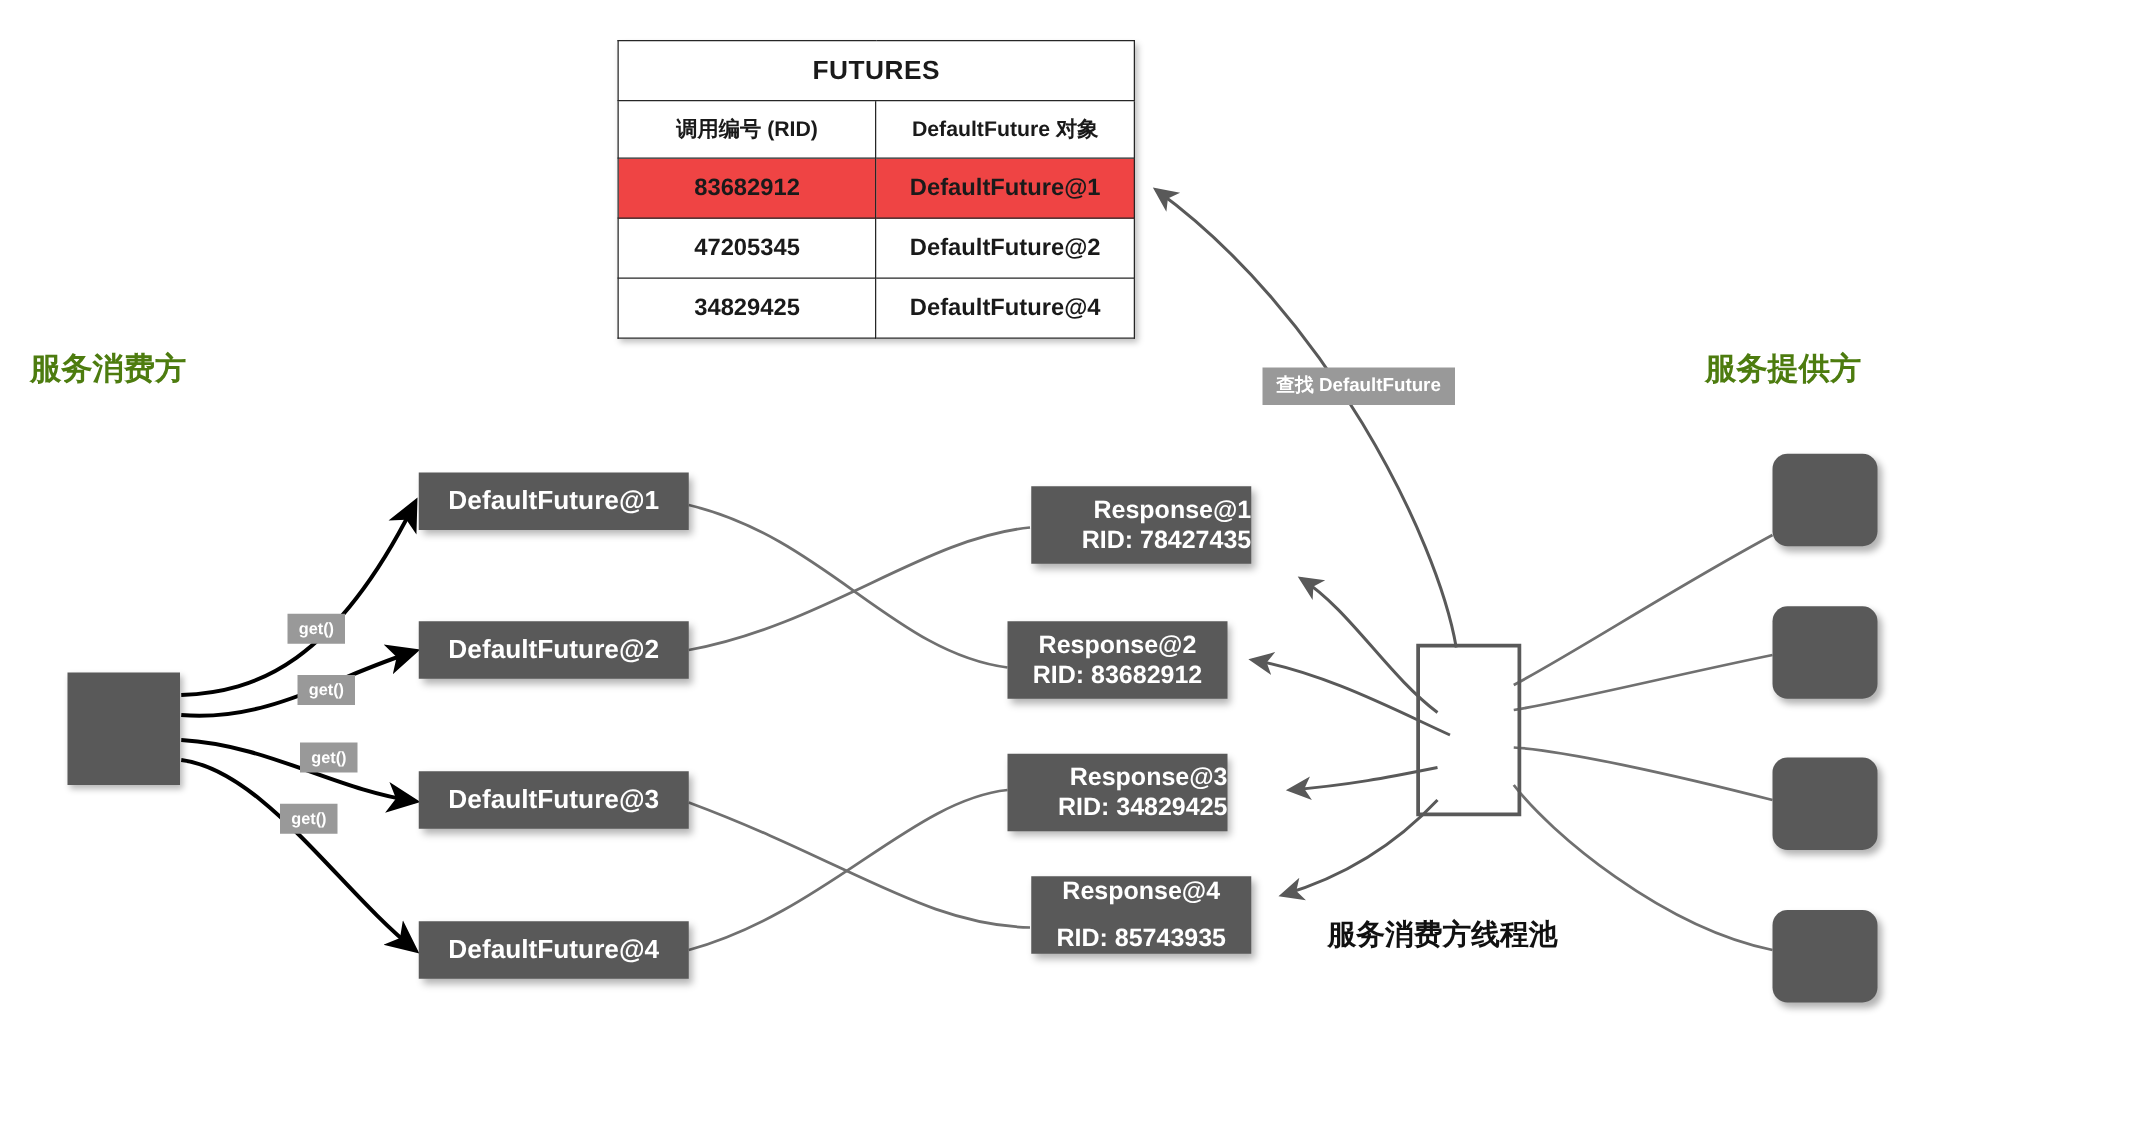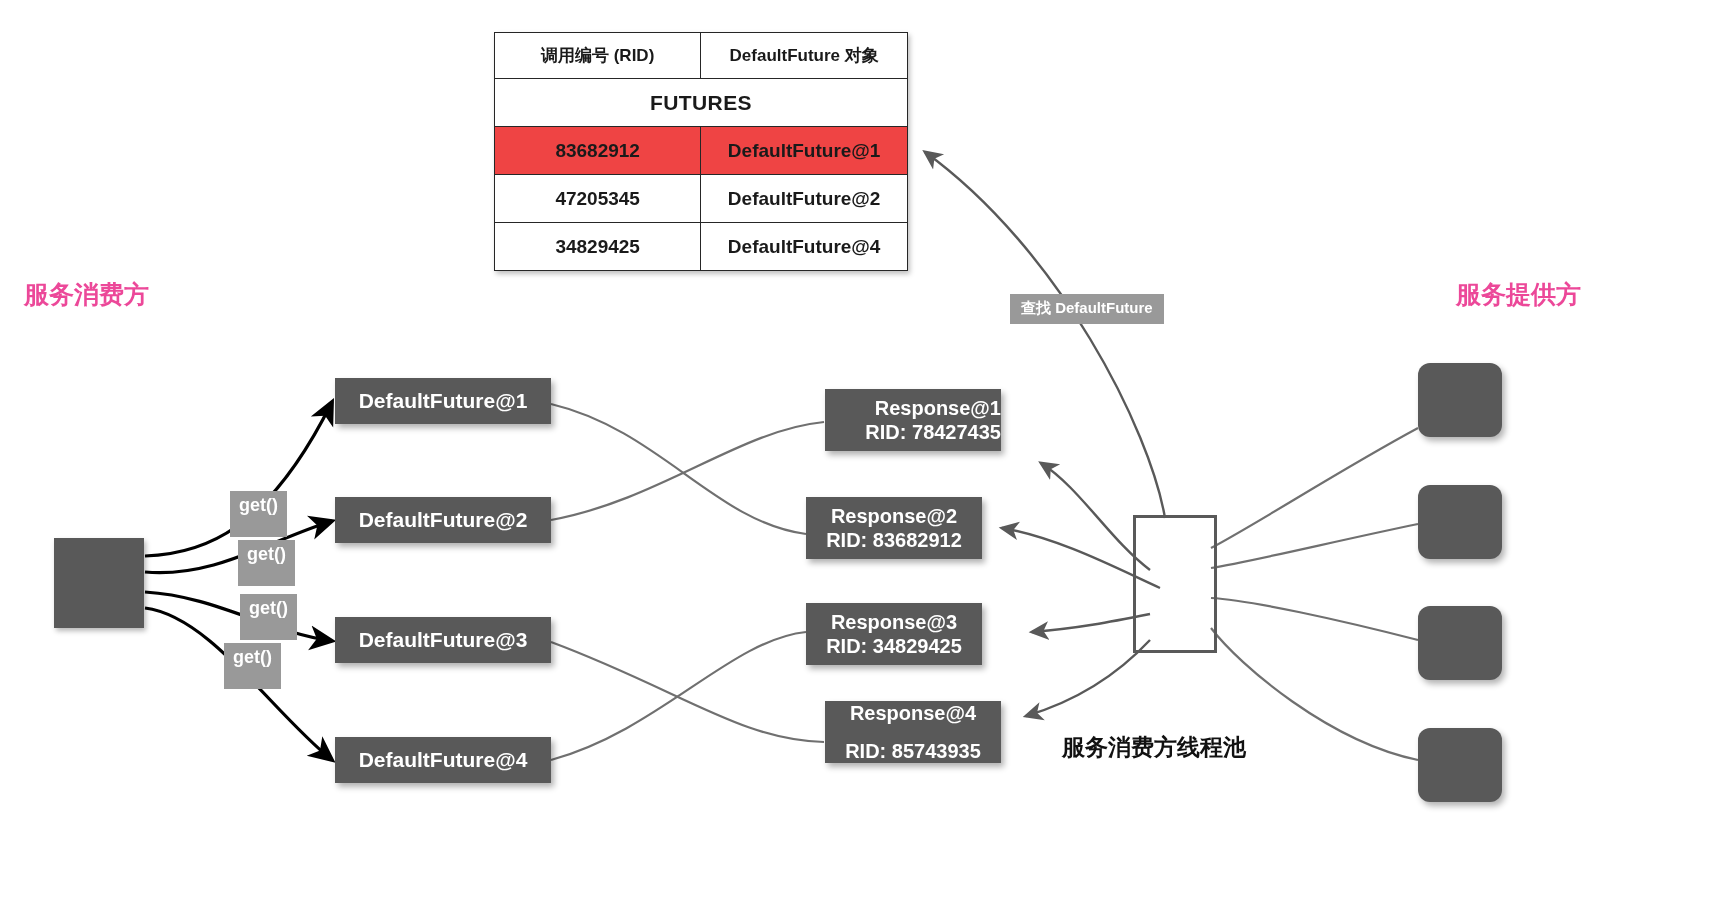--- a/index.html
+++ b/index.html
@@ -60,25 +60,25 @@
   }
   .ft-col-left  { width: 206px; }
   .ft-col-right { width: 206px; }
   .ft-row-alt td { background: #ef4444; }
 
   
   .section-title {
     position: absolute;
     font-size: 25px;
     font-weight: bold;
-    color: #ec4899;
+    color: #4d7c0f;
     white-space: nowrap;
   }
   #title-consumer { left: 24px;  top: 278px; }
-  #title-provider { left: 1456px; top: 278px; }
+  #title-provider { left: 1364px; top: 278px; }
   #title-threadpool {
     position: absolute;
     left: 1062px;
     top: 718px;
     font-size: 23px;
     font-weight: bold;
     color: #111111;
     white-space: nowrap;
     margin-top: 14px;
   }
@@ -121,32 +121,32 @@
   
   .response-box {
     width: 176px;
     height: 62px;
     font-size: 20px;
     flex-direction: column;
     justify-content: center;
   }
   #response-1 { left: 825px; top: 389px; align-items: flex-end; }
   #response-2 { left: 806px; top: 497px; }
-  #response-3 { left: 806px; top: 603px; }
+  #response-3 { left: 806px; top: 603px; align-items: flex-end; }
   #response-4 { left: 825px; top: 701px; justify-content: space-between; }
   .resp-line { display: block; }
 
   
   .edge-label {
     position: absolute;
     background: #999999;
     color: #ffffff;
     font-weight: bold;
-    font-size: 18px;
-    padding: 4px 9px 21px 9px;
+    font-size: 13px;
+    padding: 4px 9px 5px 9px;
     white-space: nowrap;
   }
   #label-get-1 { left: 230px; top: 491px; }
   #label-get-2 { left: 238px; top: 540px; }
   #label-get-3 { left: 240px; top: 594px; }
   #label-get-4 { left: 224px; top: 643px; }
   #label-lookup {
     left: 1010px;
     top: 294px;
     font-size: 15px;
@@ -223,25 +223,25 @@
     </g>
 
     <g fill="none" stroke="#595959" stroke-width="2.4" marker-end="url(#ah-gray)">
       <path d="M1165,518 C1150,430 1060,250 925,152"></path>
     </g>
   </svg>
 
   <table class="futures-table">
     <tbody>
       <tr>
+        <td class="ft-title" colspan="2">FUTURES</td>
+      </tr>
+      <tr>
         <td class="ft-head ft-col-left">调用编号 (RID)</td>
         <td class="ft-head ft-col-right">DefaultFuture 对象</td>
-      </tr>
-      <tr>
-        <td class="ft-title" colspan="2">FUTURES</td>
       </tr>
       <tr class="ft-row-alt">
         <td class="ft-cell">83682912</td>
         <td class="ft-cell">DefaultFuture@1</td>
       </tr>
       <tr>
         <td class="ft-cell">47205345</td>
         <td class="ft-cell">DefaultFuture@2</td>
       </tr>
       <tr>

